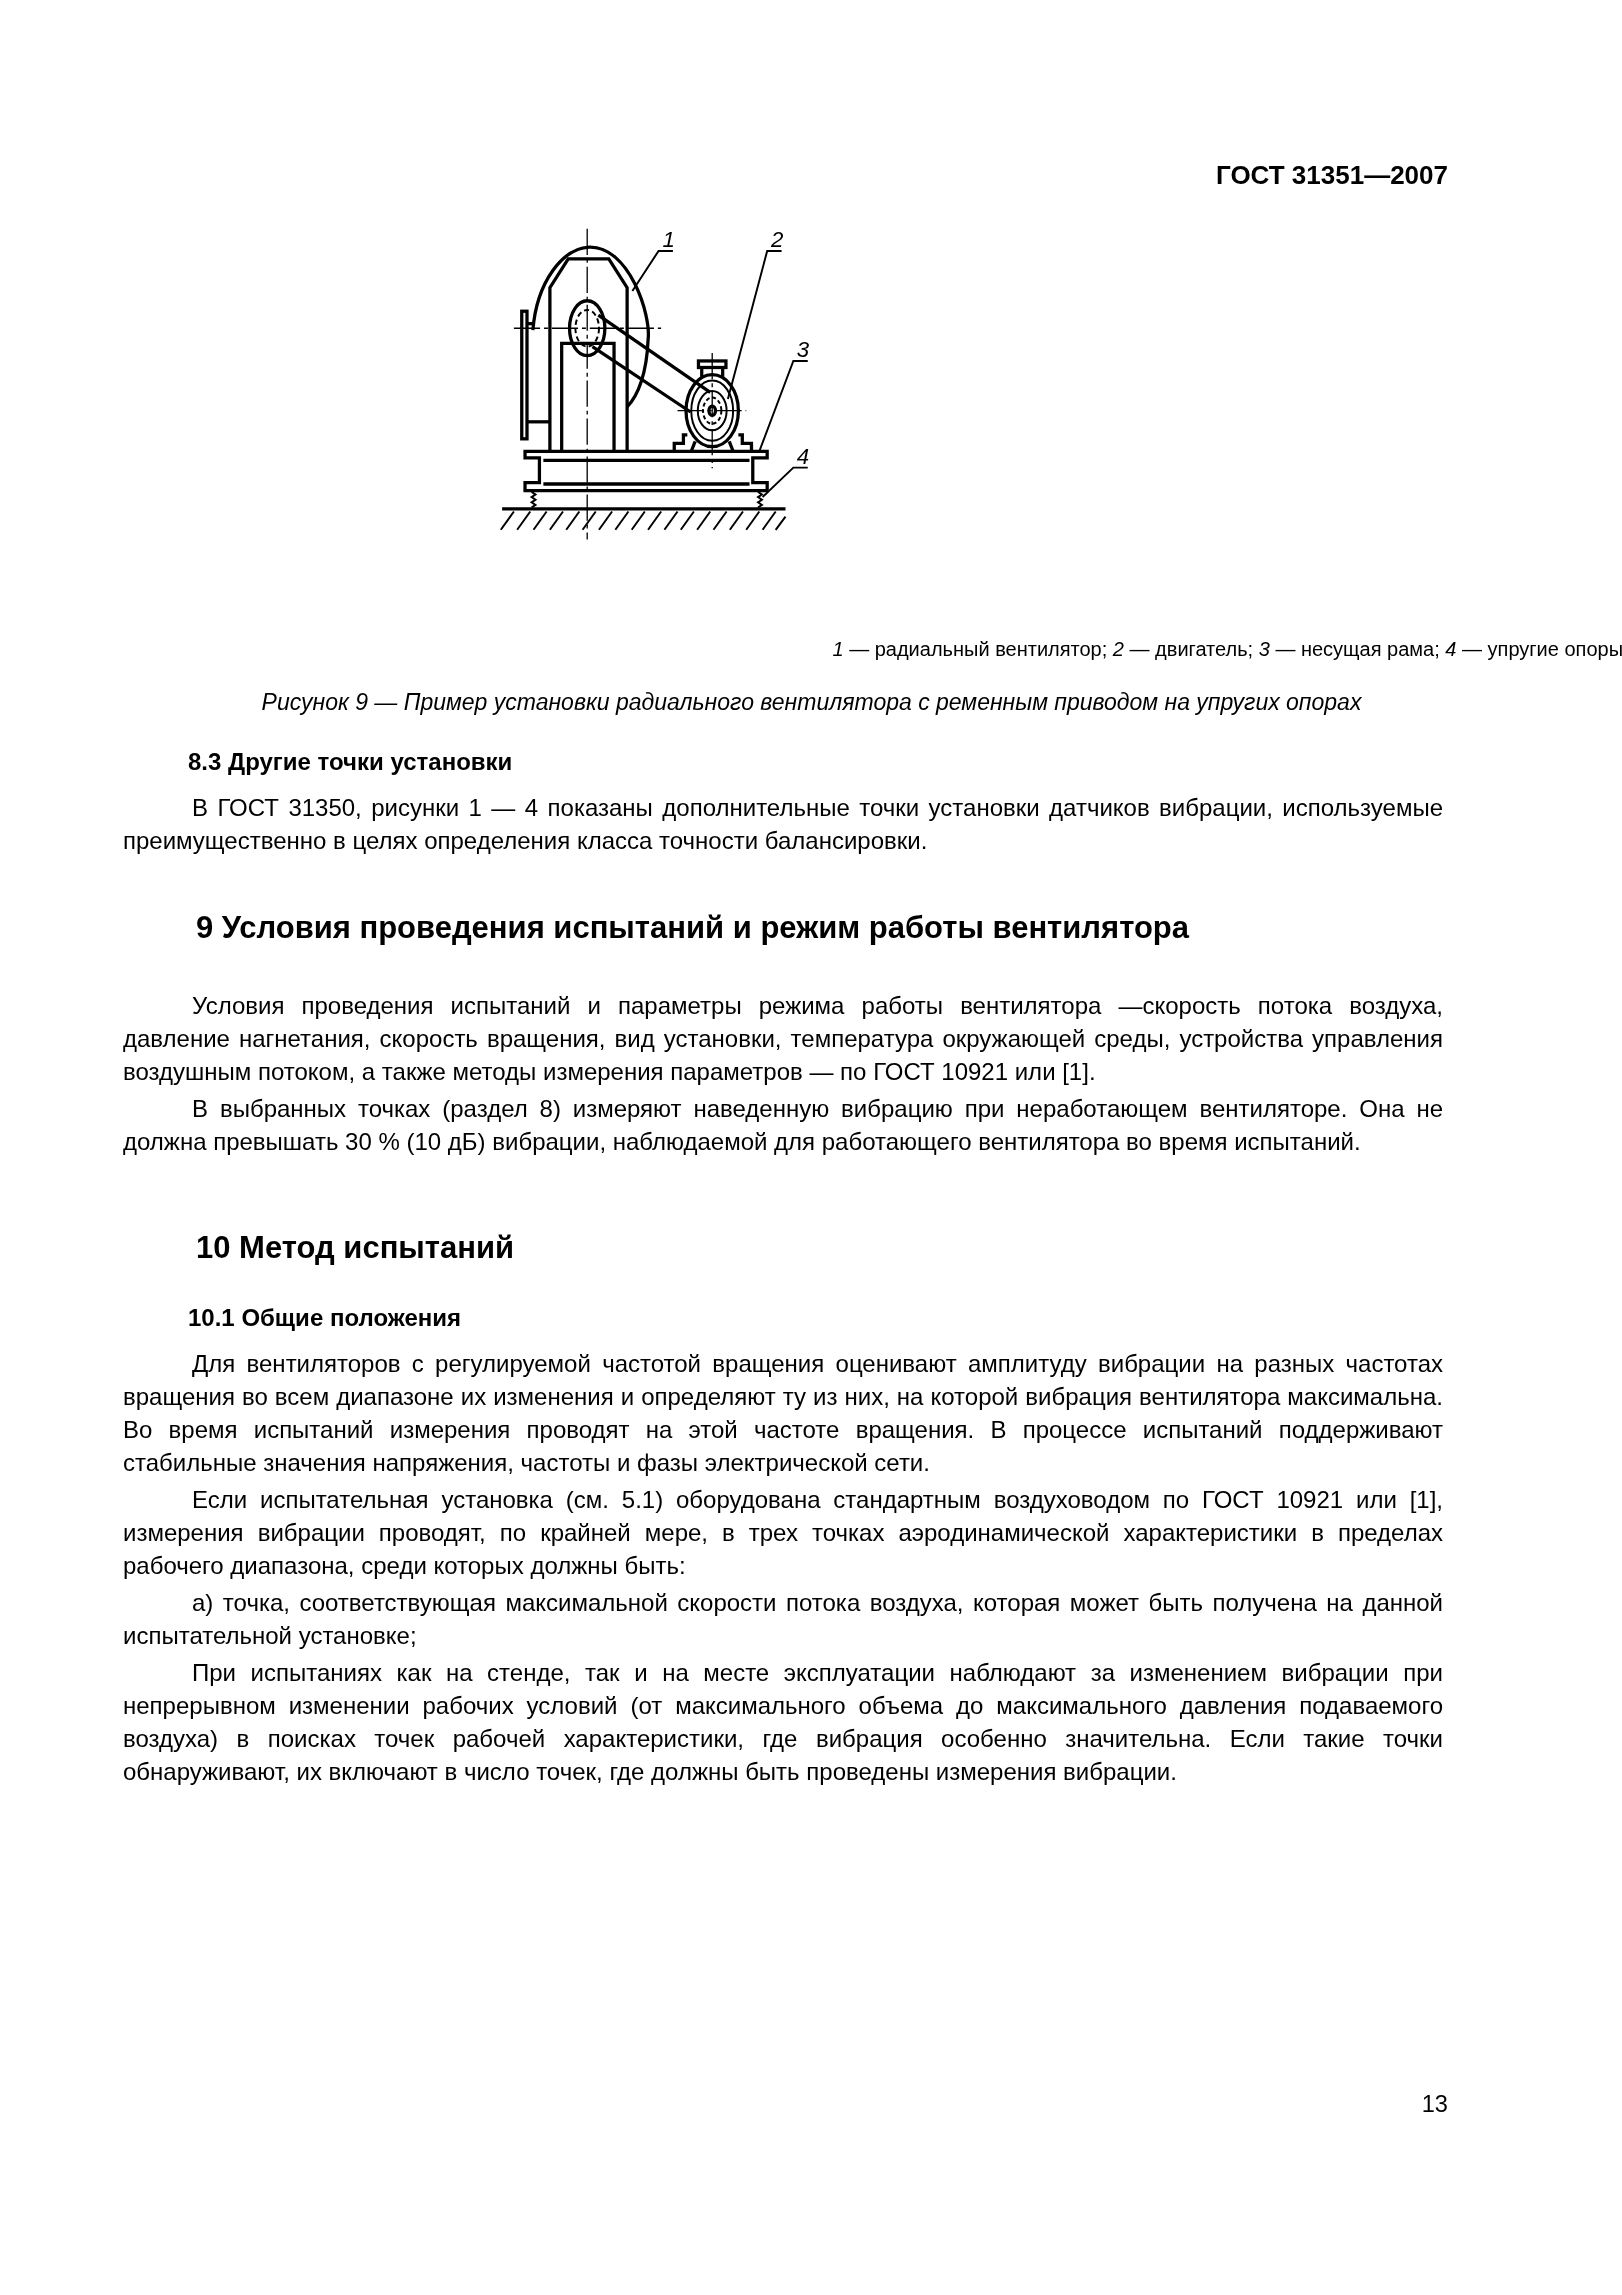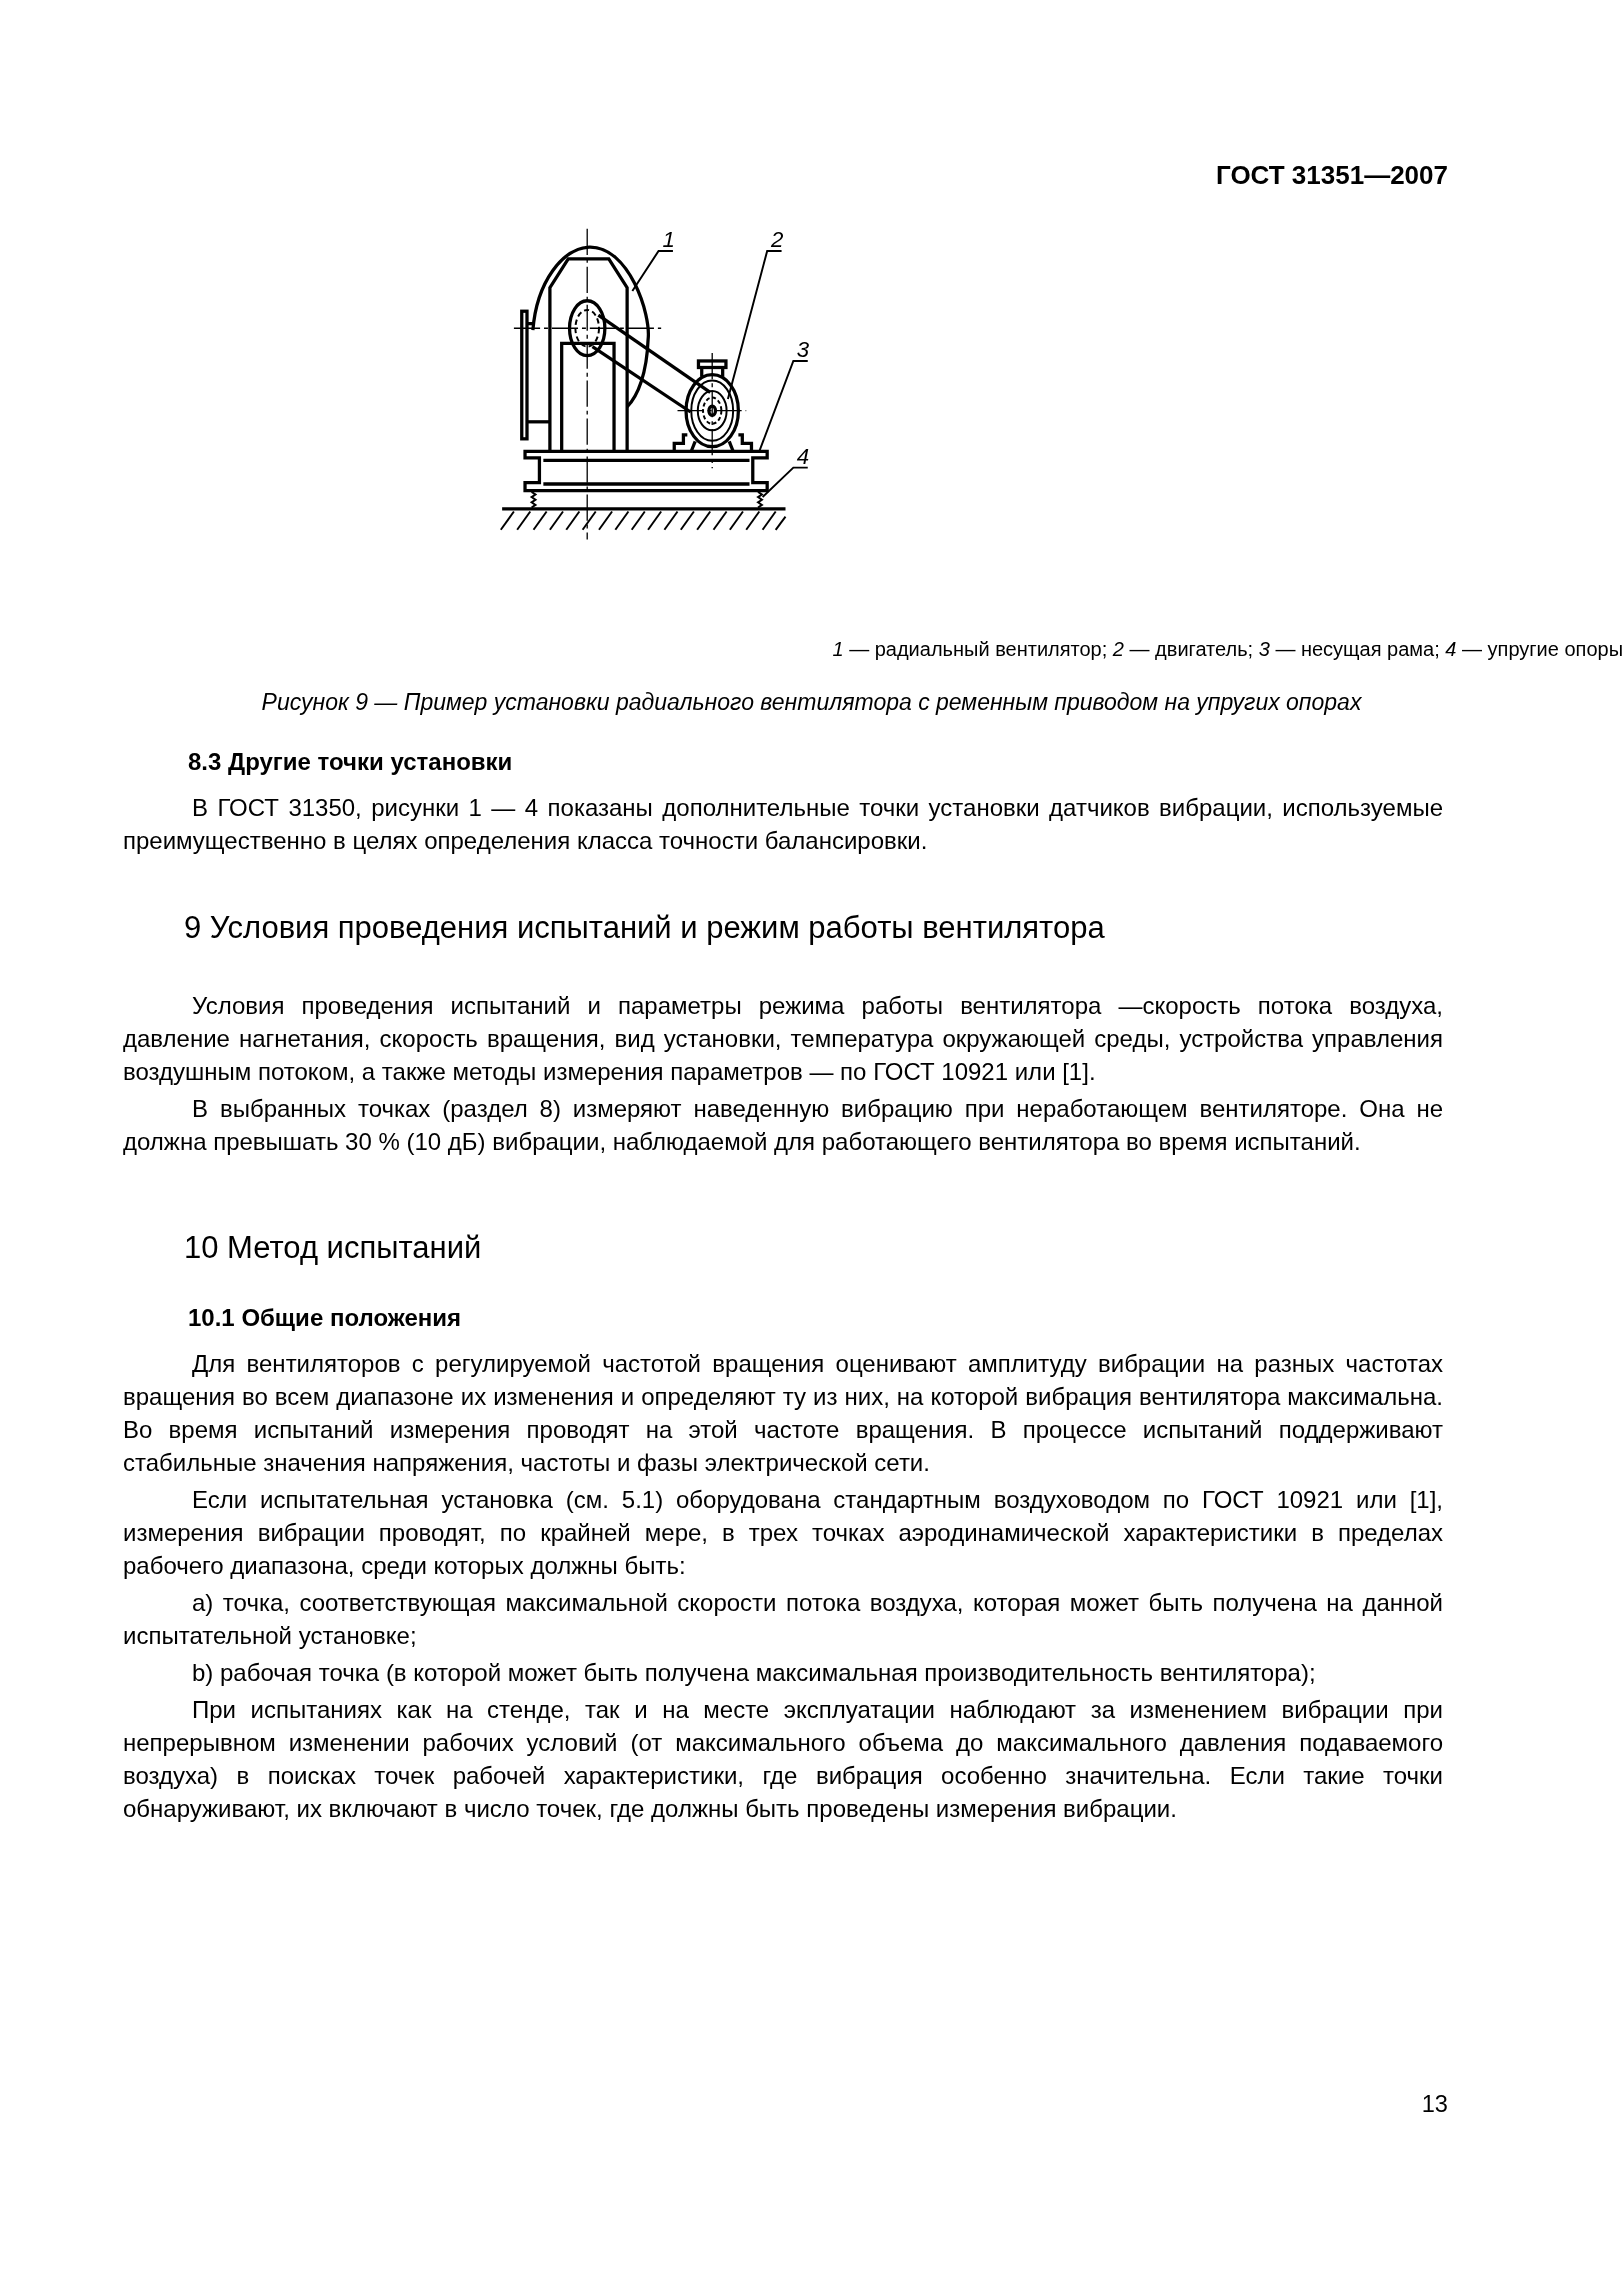--- a/index.html
+++ b/index.html
@@ -6,21 +6,21 @@
   body { width: 1623px; height: 2295px; position: relative; overflow: hidden;
          font-family: "Liberation Sans", sans-serif; color: #000; }
   .hdr { position: absolute; top: 160px; right: 175px; font-size: 26px; font-weight: bold; }
   .fig { position: absolute; left: 491px; top: 209px; width: 589px; height: 406px; }
   .legend { position: absolute; top: 638px; left: 0; width: 1623px; text-align: right; font-size: 20px; }
   .legend i { font-style: italic; }
   .caption { position: absolute; top: 689px; left: 0; width: 1623px; text-align: center; font-size: 23px; font-style: italic; }
   .block { position: absolute; left: 119px; width: 1328px; font-size: 24px; line-height: 33px; text-align: justify; }
   .block p { margin: 4px; text-indent: 69px; text-align: justify; }
   .h3 { position: absolute; left: 188px; font-size: 24px; font-weight: bold; }
-  .h2 { position: absolute; left: 184px; font-size: 31px; font-weight: normal; }
+  .h2 { position: absolute; left: 196px; font-size: 31px; font-weight: bold; }
   .pagenum { position: absolute; top: 2091px; right: 175px; font-size: 23.6px; }
   .li { text-indent: 69px; }
 </style>
 </head>
 <body>
 
 <div class="hdr">ГОСТ 31351—2007</div>
 
 <svg class="fig" viewBox="0 0 900 620" xmlns="http://www.w3.org/2000/svg" fill="none" stroke="#000" stroke-width="5">
 
@@ -123,18 +123,17 @@
   <p>Условия проведения испытаний и параметры режима работы вентилятора —скорость потока воздуха, давление нагнетания, скорость вращения, вид установки, температура окружающей среды, устройства управления воздушным потоком, а также методы измерения параметров — по ГОСТ 10921 или [1].</p>
   <p>В выбранных точках (раздел 8) измеряют наведенную вибрацию при неработающем вентиляторе. Она не должна превышать 30 % (10 дБ) вибрации, наблюдаемой для работающего вентилятора во время испытаний.</p>
 </div>
 
 <div class="h2" style="top:1230px">10  Метод испытаний</div>
 <div class="h3" style="top:1304px">10.1  Общие положения</div>
 <div class="block" style="top:1343px">
   <p>Для вентиляторов с регулируемой частотой вращения оценивают амплитуду вибрации на разных частотах вращения во всем диапазоне их изменения и определяют ту из них, на которой вибрация вентилятора максимальна. Во время испытаний измерения проводят на этой частоте вращения. В процессе испытаний поддерживают стабильные значения напряжения, частоты и фазы электрической сети.</p>
   <p>Если испытательная установка (см. 5.1) оборудована стандартным воздуховодом по ГОСТ 10921 или [1], измерения вибрации проводят, по крайней мере, в трех точках аэродинамической характеристики в пределах рабочего диапазона, среди которых должны быть:</p>
   <p class="li">a)  точка, соответствующая максимальной скорости потока воздуха, которая может быть получена на данной испытательной установке;</p>
-  <p class="li">b)  рабочая точка (в которой может быть получена максимальная производительность вентилятора);</p>
   <p>При испытаниях как на стенде, так и на месте эксплуатации наблюдают за изменением вибрации при непрерывном изменении рабочих условий (от максимального объема до максимального давления подаваемого воздуха) в поисках точек рабочей характеристики, где вибрация особенно значительна. Если такие точки обнаруживают, их включают в число точек, где должны быть проведены измерения вибрации.</p>
 </div>
 
 <div class="pagenum">13</div>
 
 
 </body></html>

